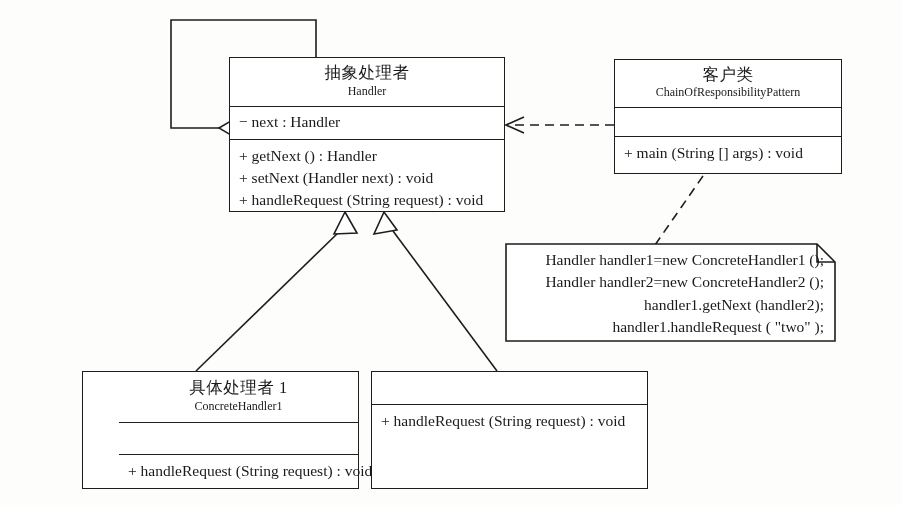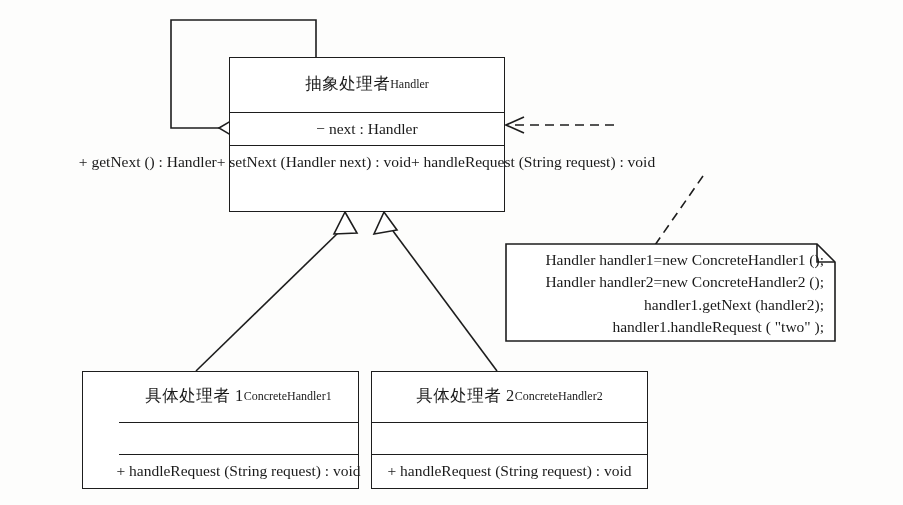--- a/index.html
+++ b/index.html
@@ -31,21 +31,21 @@
     position: absolute;
     box-sizing: border-box;
     border: 1.6px solid #1d1d1d;
     background: #ffffff;
     display: flex;
     flex-direction: column;
   }
   .compartment {
     box-sizing: border-box;
     display: flex;
-    flex-direction: row;
+    flex-direction: column;
     justify-content: center;
   }
   .compartment + .compartment {
     border-top: 1.6px solid #1d1d1d;
   }
   .hdr {
     align-items: center;
     text-align: center;
     padding: 5px 4px 7px 4px;
   }
@@ -161,37 +161,43 @@
     <div class="compartment members attrs">
       <div class="row">− next : Handler</div>
     </div>
     <div class="compartment members ops">
       <div class="row">+ getNext () : Handler</div>
       <div class="row">+ setNext (Handler next) : void</div>
       <div class="row">+ handleRequest (String request) : void</div>
     </div>
   </div>
 
+  <div class="uml-box" id="client-class">
+    <div class="compartment hdr">
+      <div class="cn">客户类</div>
+      <div class="en">ChainOfResponsibilityPattern</div>
+    </div>
+    <div class="compartment members attrs empty-compartment"></div>
+    <div class="compartment members ops">
+      <div class="row">+ main (String [] args) : void</div>
+    </div>
+  </div>
 
   <div class="uml-box" id="concrete1-class">
     <div class="compartment hdr">
       <div class="cn">具体处理者 1</div>
       <div class="en">ConcreteHandler1</div>
     </div>
     <div class="compartment members attrs empty-compartment"></div>
     <div class="compartment members ops">
       <div class="row">+ handleRequest (String request) : void</div>
     </div>
   </div>
 
   <div class="uml-box" id="concrete2-class">
-    <div class="compartment hdr">
-      <div class="cn">具体处理者 2</div>
-      <div class="en">ConcreteHandler2</div>
-    </div>
     <div class="compartment members attrs empty-compartment"></div>
     <div class="compartment members ops">
       <div class="row">+ handleRequest (String request) : void</div>
     </div>
   </div>
 
   <div id="code-note">
     <svg class="note-body" viewBox="0 0 331 99" preserveAspectRatio="none" xmlns="http://www.w3.org/2000/svg">
       <path d="M 1 1 L 312 1 L 330 19 L 330 98 L 1 98 Z" fill="#ffffff" stroke="#1d1d1d" stroke-width="1.6"></path>
       <path d="M 312 1 L 312 19 L 330 19" fill="none" stroke="#1d1d1d" stroke-width="1.6"></path>

